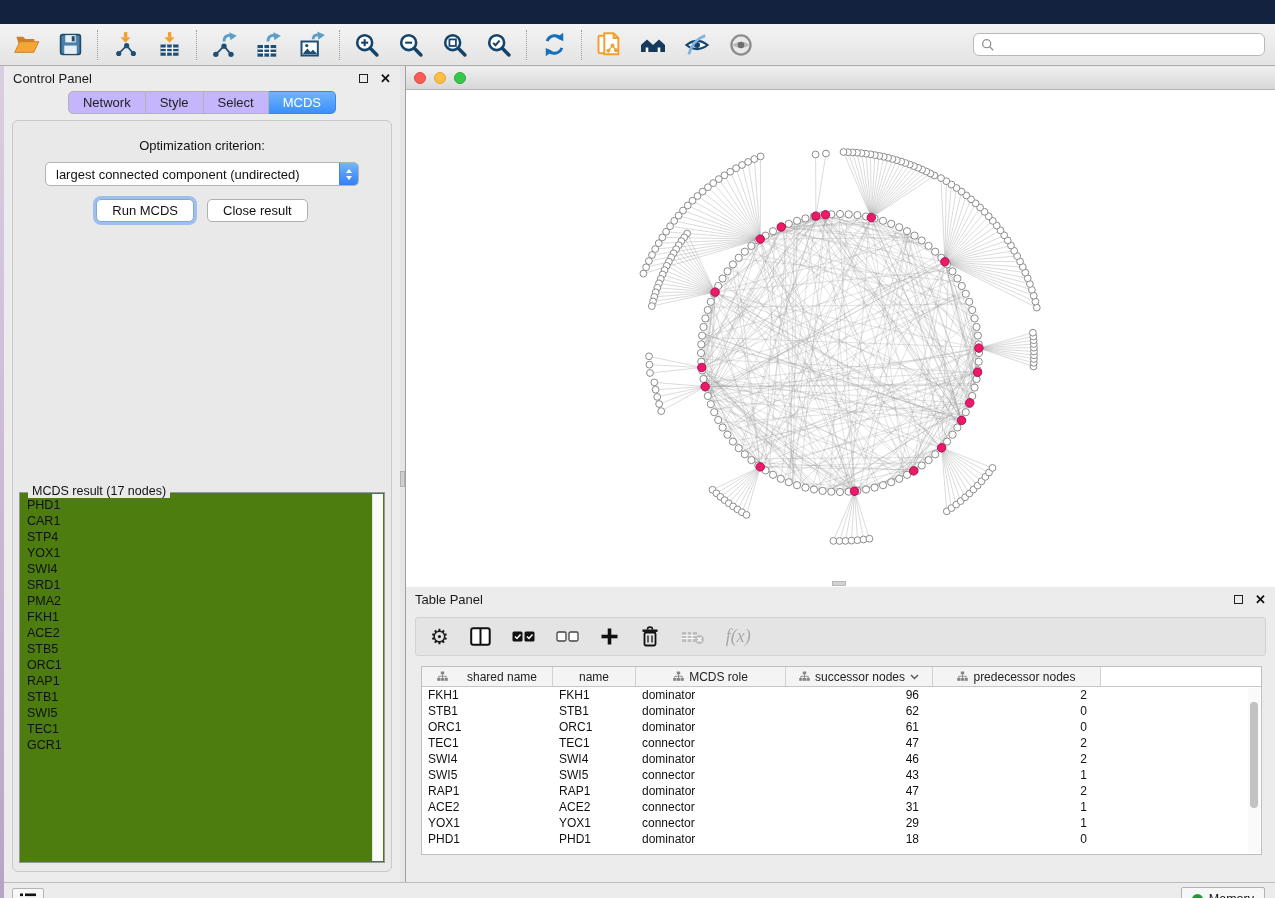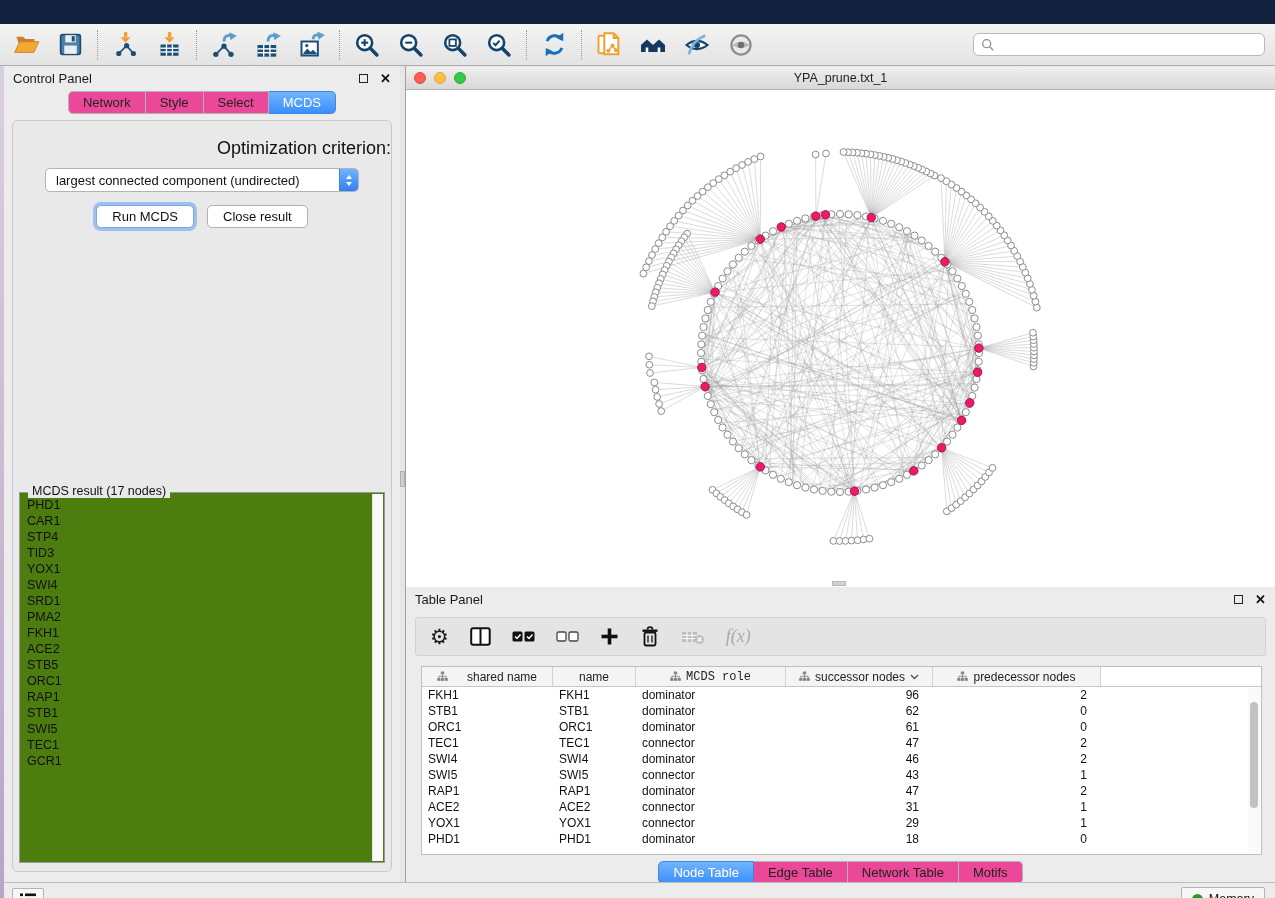--- a/index.html
+++ b/index.html
@@ -15,26 +15,26 @@
   .tb-btn{width:28px;height:28px;display:flex;align-items:center;justify-content:center;}
   .searchbox{margin-left:auto;width:292px;height:23px;background:#fff;border:1px solid #b9b9b9;border-radius:6px;display:flex;align-items:center;padding:0 7px;gap:5px;}
   .searchbox input{border:none;outline:none;flex:1;font:12px "Liberation Sans",sans-serif;background:transparent;}
   
   .control-panel{position:absolute;left:4px;top:42px;width:396px;height:816px;background:#ececec;}
   .panel-head{height:25px;display:flex;align-items:center;padding:0 9px;font-size:13px;color:#1a1a1a;}
   .panel-head .spacer{flex:1;}
   .float-icon{width:9px;height:9px;border:1.5px solid #222;display:inline-block;margin-right:12px;}
   .close-icon{font-size:13px;font-weight:bold;color:#111;line-height:1;}
   .seg{display:flex;justify-content:center;}
-  .seg-btn{font:13px "Liberation Sans",sans-serif;background:#ec4899;border:1px solid #b2b2b2;border-left:none;padding:0 14px;height:23px;color:#222;}
+  .seg-btn{font:13px "Liberation Sans",sans-serif;background:#c4b5fd;border:1px solid #b2b2b2;border-left:none;padding:0 14px;height:23px;color:#222;}
   .seg-btn:first-child{border-left:1px solid #b2b2b2;border-radius:5px 0 0 5px;}
   .seg-btn:last-child{border-radius:0 5px 5px 0;}
   .seg-btn.sel{background:linear-gradient(#71b4fd,#3b8ffb);border-color:#3d85e2;color:#fff;}
   .cp-body{position:absolute;left:8px;right:8px;top:54px;bottom:10px;background:#e9e9e9;border:1px solid #c9c9c9;border-radius:6px;}
-  .opt-label{text-align:right;margin-top:17px;font-size:18px;}
+  .opt-label{text-align:center;margin-top:17px;font-size:13px;}
   .dropdown{margin:9px auto 0;width:314px;height:24px;background:#fff;border:1px solid #b3b3b3;border-radius:5px;display:flex;align-items:center;overflow:hidden;}
   .dropdown .val{flex:1;padding-left:10px;font-size:13px;white-space:nowrap;}
   .stepper{width:19px;height:24px;background:linear-gradient(#76b7fd,#2f7df2);display:flex;flex-direction:column;align-items:center;justify-content:center;gap:3px;border-left:1px solid #3d85e2;}
   .tri-up{width:0;height:0;border-left:3.5px solid transparent;border-right:3.5px solid transparent;border-bottom:4.5px solid #fff;}
   .tri-dn{width:0;height:0;border-left:3.5px solid transparent;border-right:3.5px solid transparent;border-top:4.5px solid #fff;}
   .btn-row{display:flex;justify-content:center;gap:13px;margin-top:13px;}
   .mac-btn{font:13px "Liberation Sans",sans-serif;height:23px;padding:0 15px;background:#fff;border:1px solid #b0b0b0;border-radius:5px;color:#111;}
   .mac-btn.focus{box-shadow:0 0 0 3px rgba(111,164,240,.6);border-color:#7ea9e0;}
   .result-box{position:absolute;left:6px;right:6px;top:371px;bottom:8px;background:#4d7c0f;border:1px solid #989898;}
   .result-legend{position:absolute;top:-9px;left:8px;background:#e9e9e9;padding:0 4px;font-size:12.5px;color:#111;}
@@ -284,21 +284,20 @@
       <div class="btn-row">
         <button class="mac-btn focus">Run MCDS</button>
         <button class="mac-btn">Close result</button>
       </div>
       <div class="result-box">
         <span class="result-legend">MCDS result (17 nodes)</span>
         <div class="result-list" id="mcds-list">
             <div>PHD1</div>
             <div>CAR1</div>
             <div>STP4</div>
-            <div>TID3</div>
             <div>YOX1</div>
             <div>SWI4</div>
             <div>SRD1</div>
             <div>PMA2</div>
             <div>FKH1</div>
             <div>ACE2</div>
             <div>STB5</div>
             <div>ORC1</div>
             <div>RAP1</div>
             <div>STB1</div>
@@ -317,21 +316,20 @@
 
   <div class="right-col">
 
     <div class="net-window">
       <div class="net-title">
         <span class="lights">
           <span class="light l-red"></span>
           <span class="light l-yel"></span>
           <span class="light l-grn"></span>
         </span>
-        <span class="t">YPA_prune.txt_1</span>
       </div>
       <svg class="net-canvas" id="net-svg" viewBox="0 0 869 497">
           <g stroke="#999999" stroke-width="0.8" stroke-opacity="0.35" fill="none">
             <line x1="354.3" y1="149.1" x2="572.6" y2="252.8"></line>
             <line x1="354.3" y1="149.1" x2="562.6" y2="210.2"></line>
             <line x1="354.3" y1="149.1" x2="571.5" y2="283.1"></line>
             <line x1="354.3" y1="149.1" x2="390.2" y2="394.9"></line>
             <line x1="354.3" y1="149.1" x2="296.3" y2="281.7"></line>
             <line x1="354.3" y1="149.1" x2="318.8" y2="185.2"></line>
             <line x1="354.3" y1="149.1" x2="298.1" y2="233.7"></line>
@@ -1137,21 +1135,21 @@
                   <rect x="0.2" y="7" width="3.2" height="2.8" fill="#858585"></rect>
                   <rect x="3.9" y="7" width="3.2" height="2.8" fill="#858585"></rect>
                   <rect x="7.6" y="7" width="3.2" height="2.8" fill="#858585"></rect>
                 </svg>
               </span>
               <span>shared name</span>
             </div>
             <div class="th" style="width: 83px;">
               <span>name</span>
             </div>
-            <div class="th" style="width: 150px; font-family: Liberation Mono, monospace;">
+            <div class="th" style="width: 150px;">
               <span>
                 <svg width="11" height="11" viewBox="0 0 11 11">
                   <rect x="3.8" y="0.5" width="3.4" height="2.8" fill="#858585"></rect>
                   <path d="M5.5 3.3 v2 M1.8 5.3 h7.4 M1.8 5.3 v1.6 M9.2 5.3 v1.6 M5.5 5.3 v1.6" stroke="#858585" fill="none" stroke-width="0.9"></path>
                   <rect x="0.2" y="7" width="3.2" height="2.8" fill="#858585"></rect>
                   <rect x="3.9" y="7" width="3.2" height="2.8" fill="#858585"></rect>
                   <rect x="7.6" y="7" width="3.2" height="2.8" fill="#858585"></rect>
                 </svg>
               </span>
               <span>MCDS role</span>
@@ -1256,28 +1254,20 @@
               <div class="td l" style="width: 83px;">PHD1</div>
               <div class="td l" style="width: 150px;">dominator</div>
               <div class="td r" style="width: 147px;">18</div>
               <div class="td r" style="width: 168px;">0</div>
             </div>
           </div>
         <div class="tbl-scroll">
             <div class="tbl-thumb"></div>
           </div>
       </div>
-      <div class="tp-tabs">
-          <div class="seg" id="tp-tabs">
-            <button class="seg-btn sel">Node Table</button>
-            <button class="seg-btn">Edge Table</button>
-            <button class="seg-btn">Network Table</button>
-            <button class="seg-btn">Motifs</button>
-          </div>
-        </div>
     </div>
   </div>
 
   <div class="statusbar">
     <span class="list-btn">
       <svg width="18" height="15" viewBox="0 0 18 15">
           <g fill="#111">
             <rect x="1" y="1.5" width="3" height="2.6"></rect>
             <rect x="6" y="1.5" width="11" height="2.6"></rect>
             <rect x="1" y="6.2" width="3" height="2.6"></rect>

